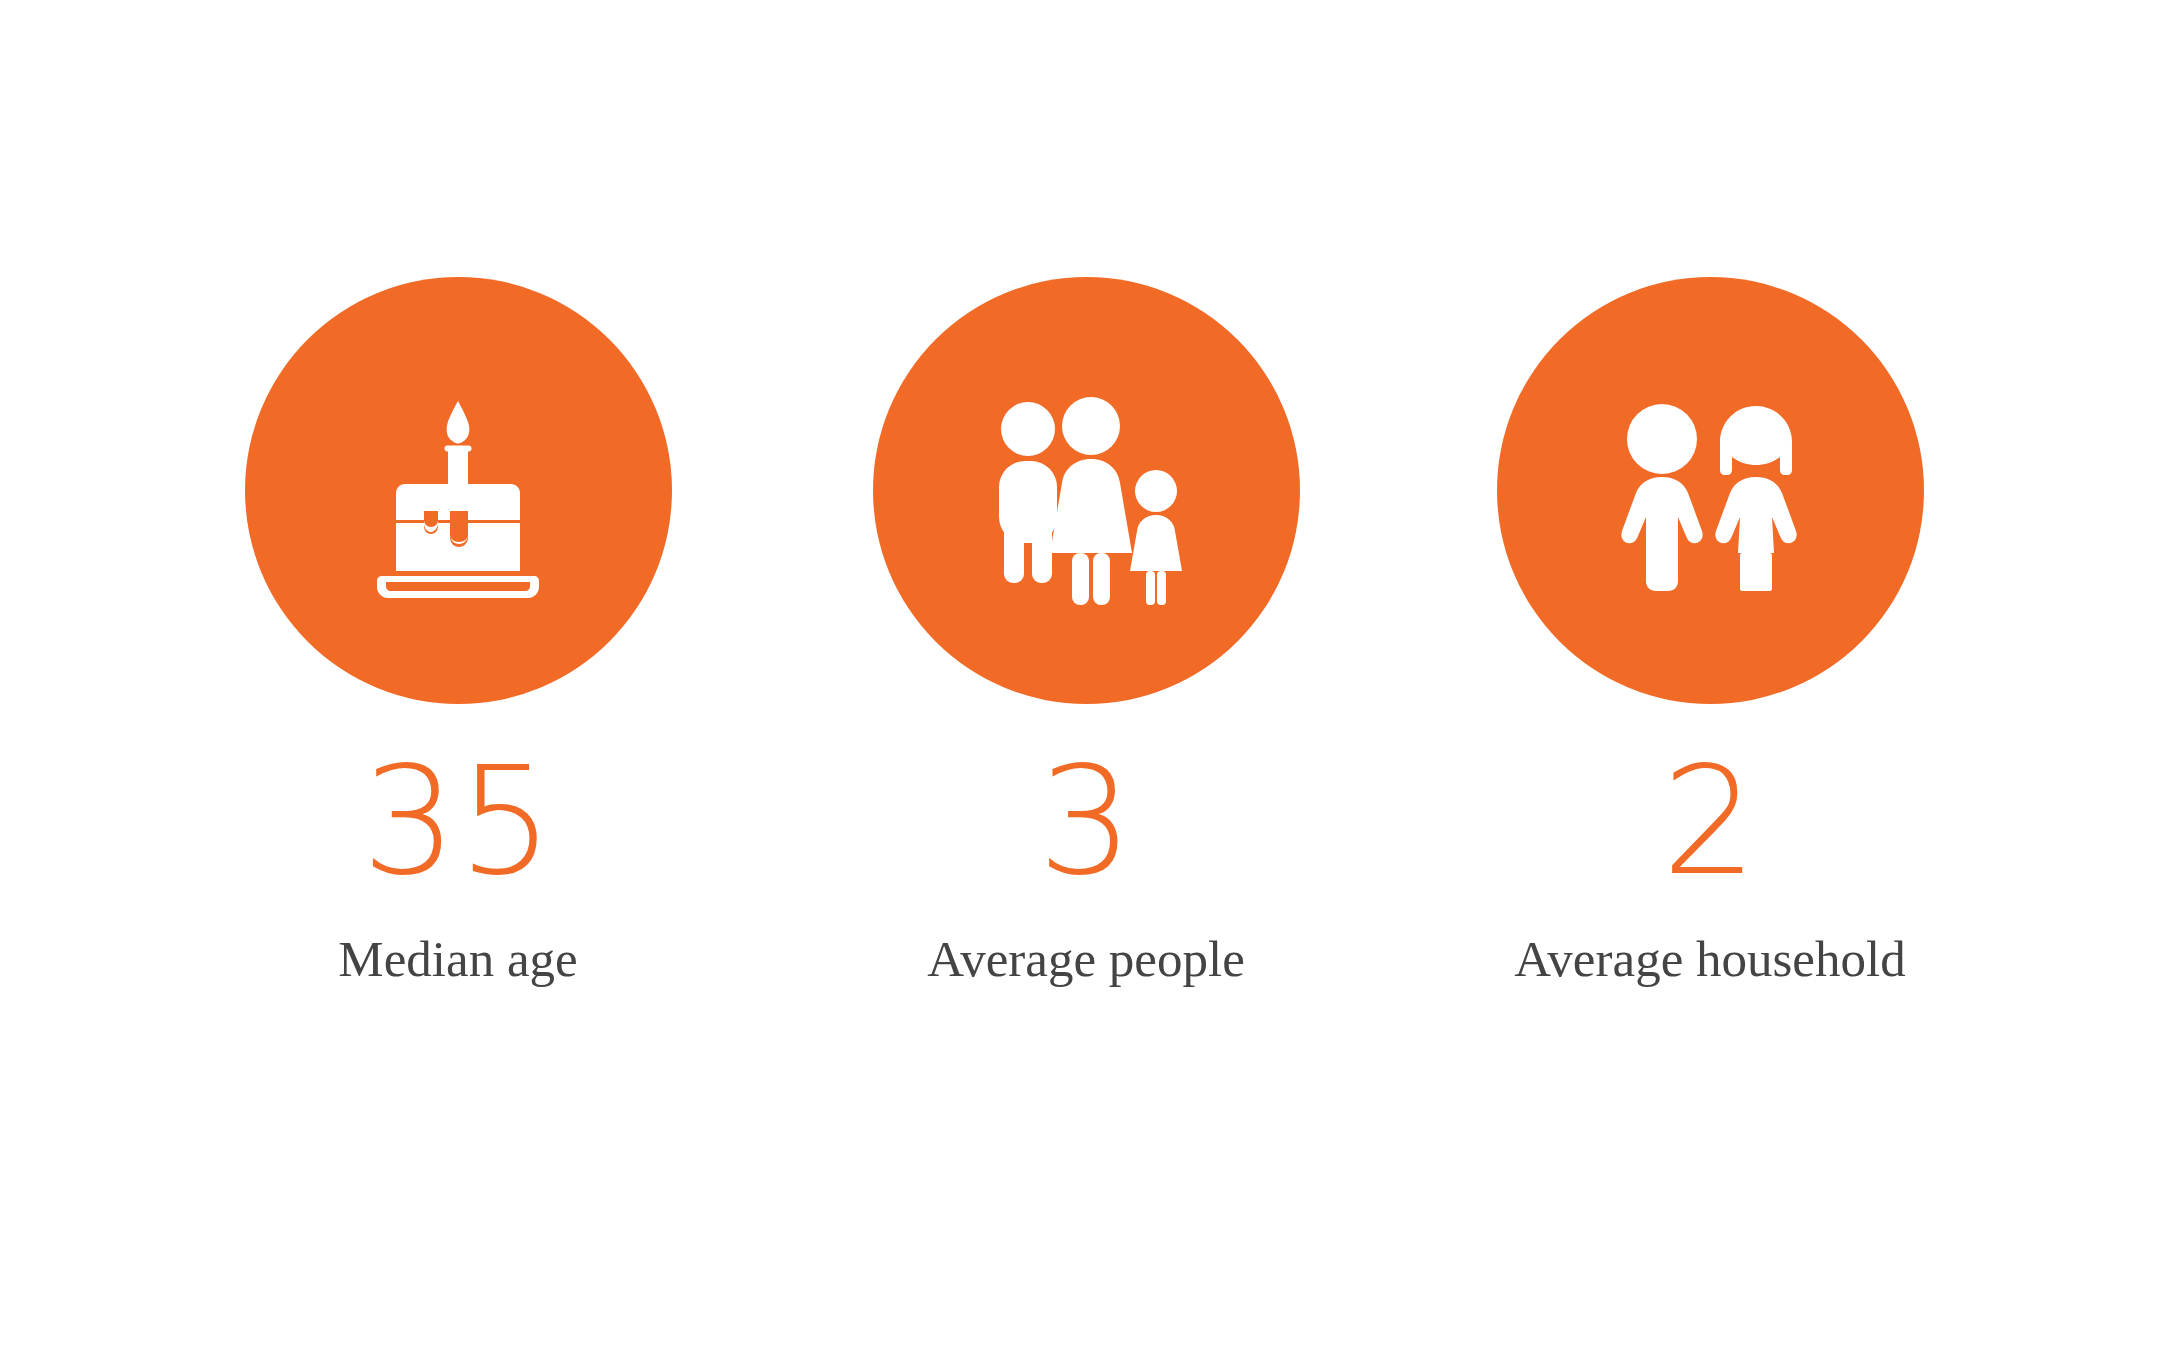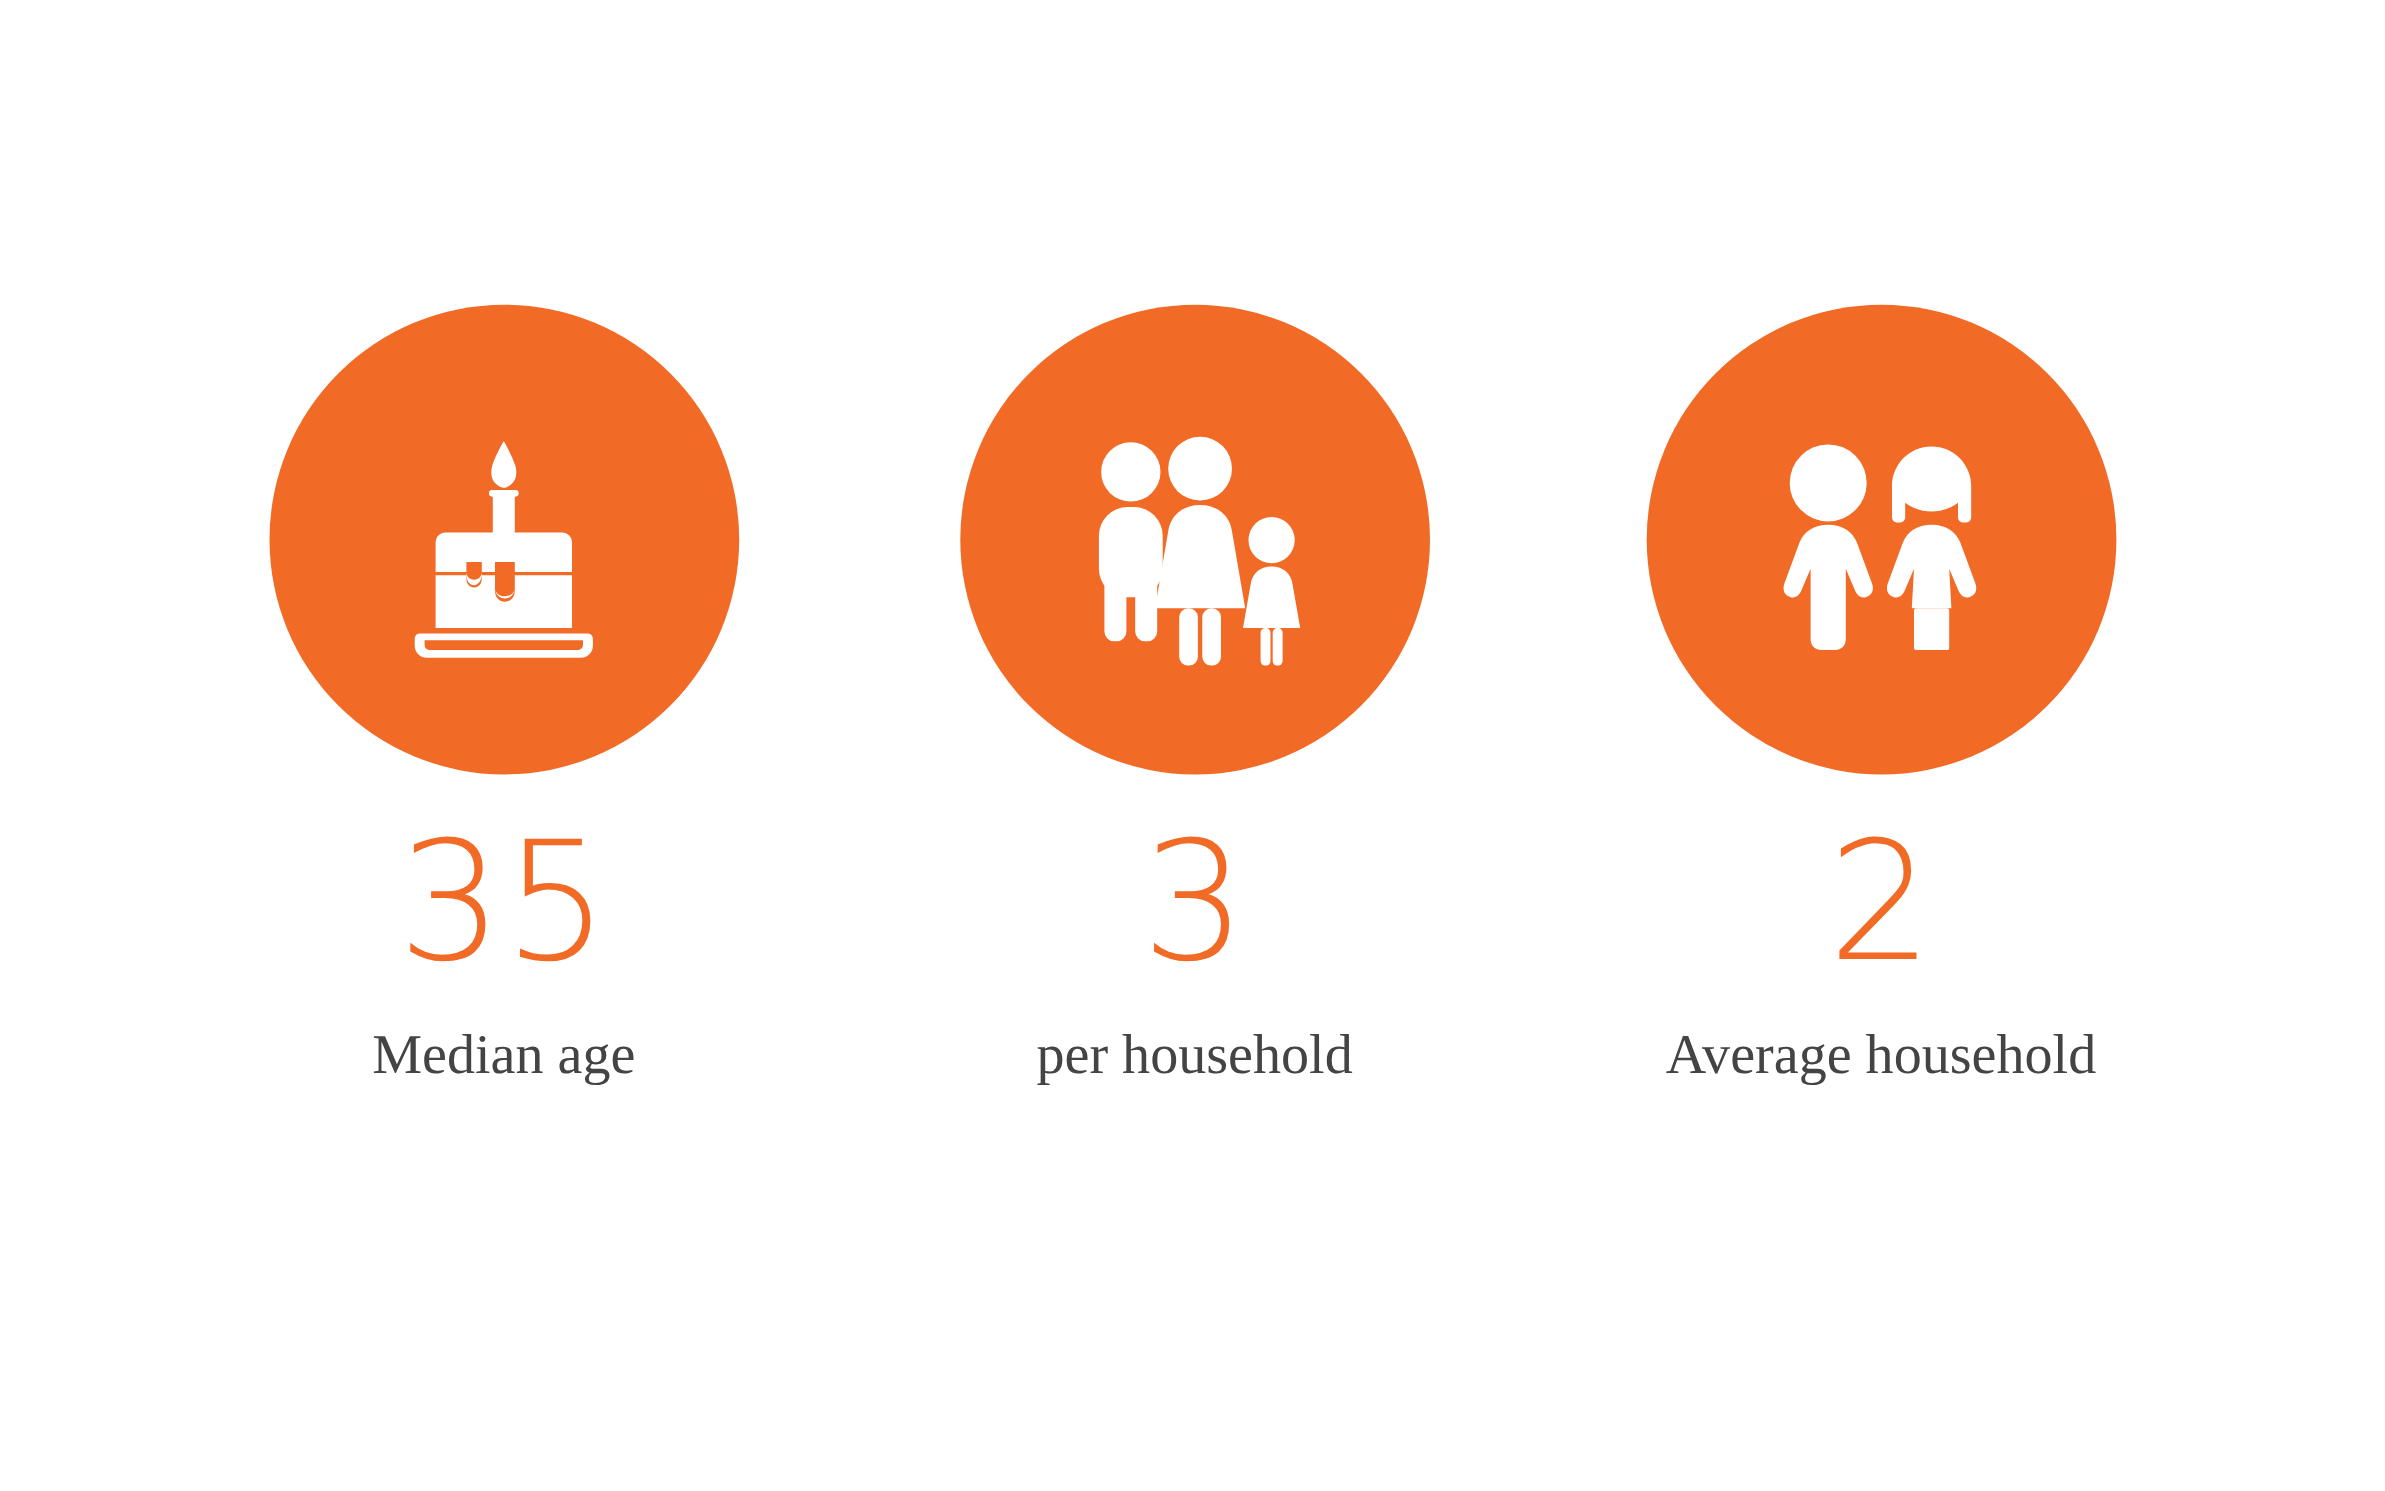--- a/index.html
+++ b/index.html
@@ -136,21 +136,21 @@
               <circle cx="190" cy="120" r="21"></circle>
               <path d="M190 144 C201 144 208 151 209 160 L216 200 L164 200 L171 160 C172 151 179 144 190 144 Z"></path>
               <rect x="180" y="200" width="9" height="34" rx="4"></rect>
               <rect x="191" y="200" width="9" height="34" rx="4"></rect>
             </g>
           </svg>
         </span>
       </div>
       <div class="stat-value">3</div>
       <div class="stat-caption">
-        <span class="line">per household</span>
+        <span class="line">Average people</span>
       </div>
     </div>
 
     <div class="stat-col stat-col-3">
       <div class="icon-circle">
         <span>
           <svg width="240" height="240" viewBox="0 0 240 240" aria-hidden="true">
             <g fill="#ffffff">
 
               <circle cx="72" cy="68" r="35"></circle>

